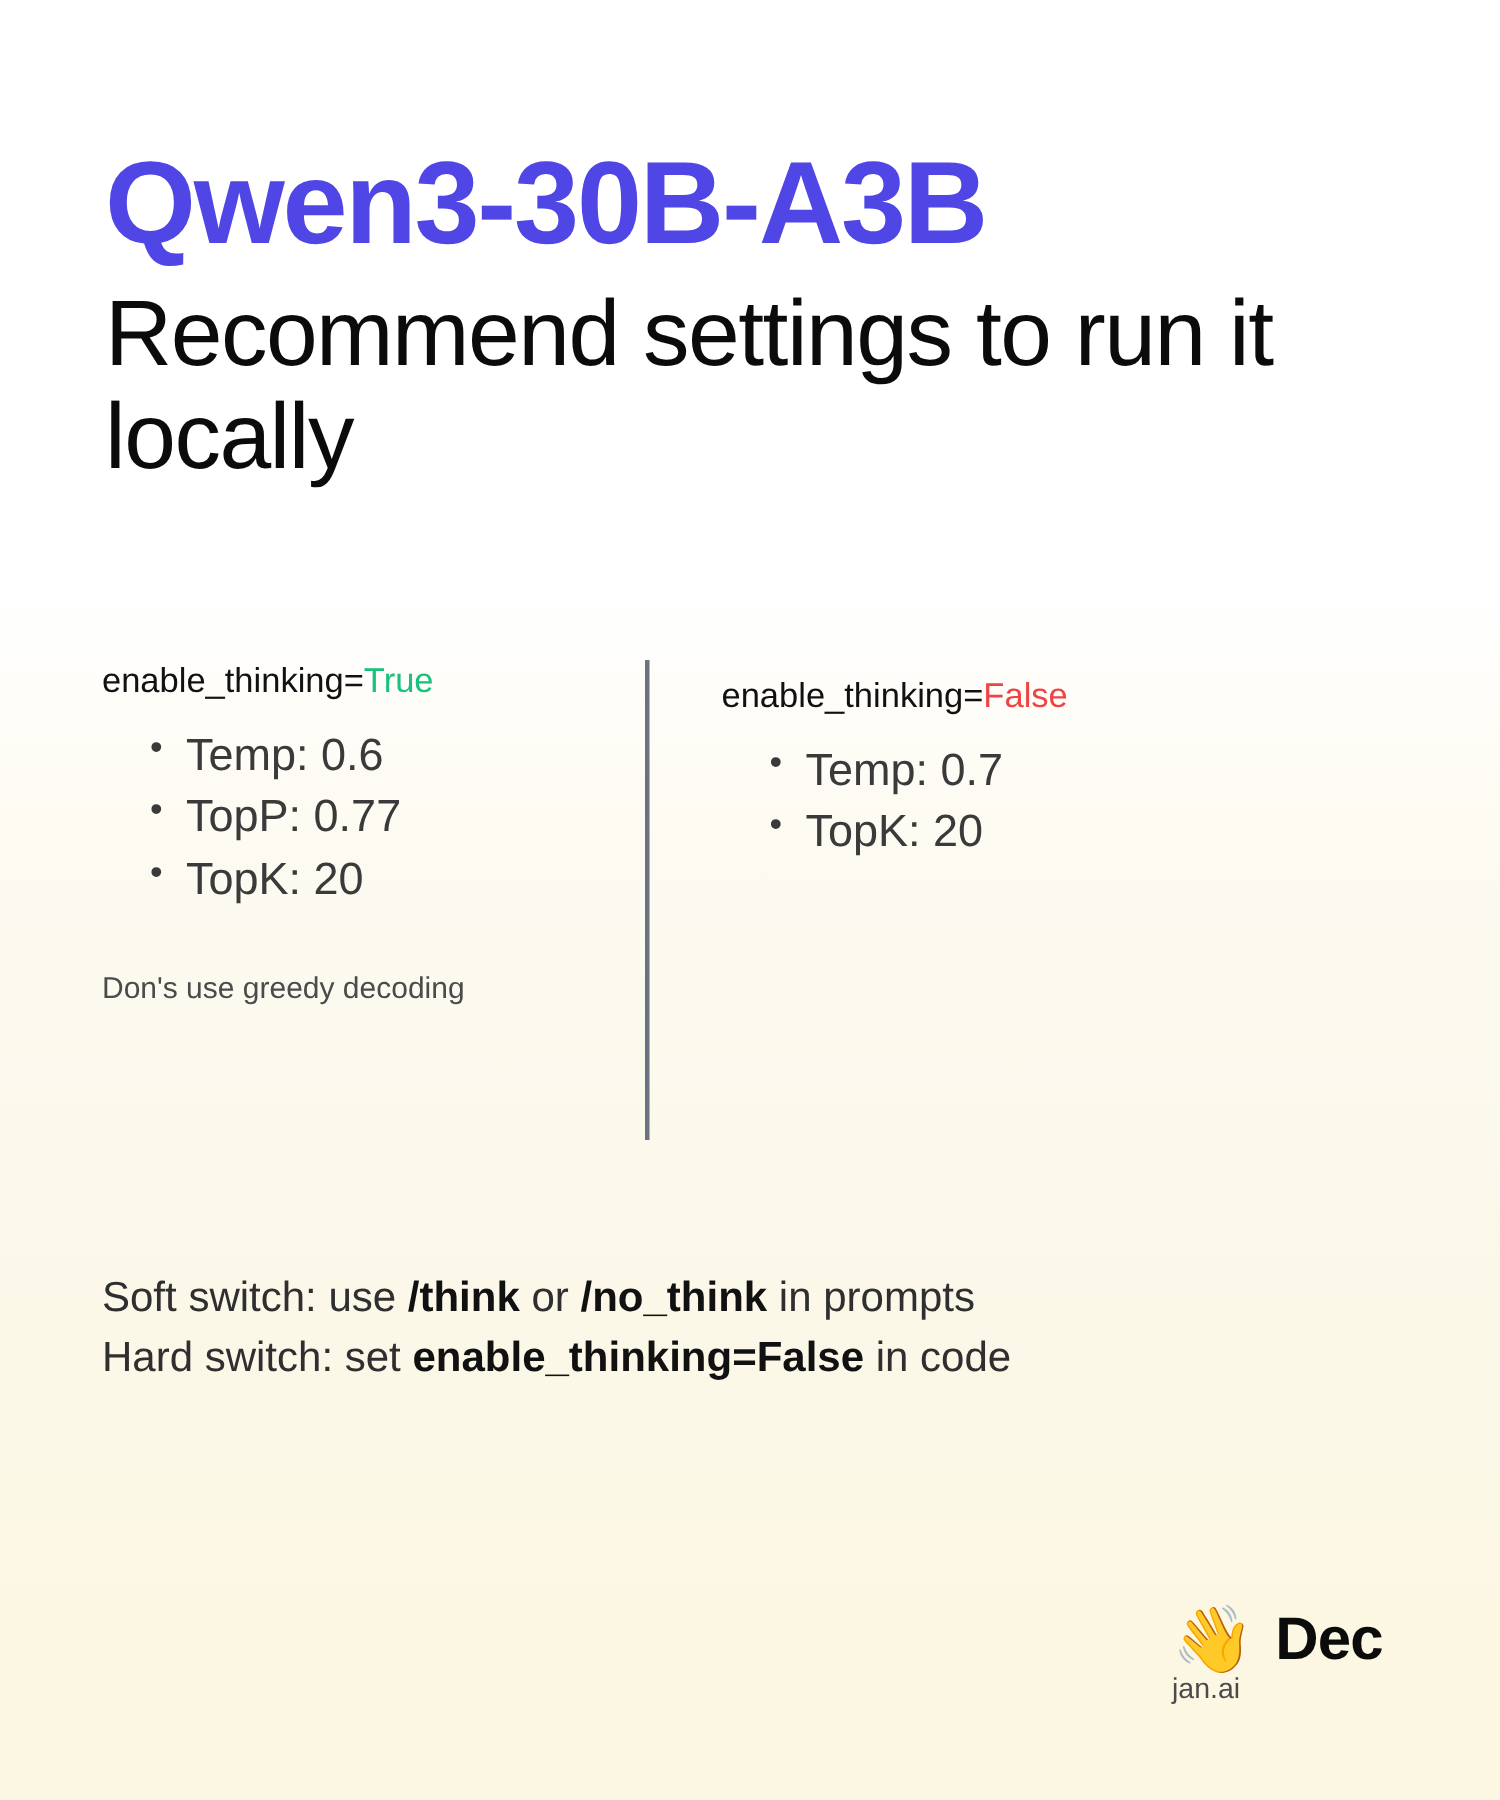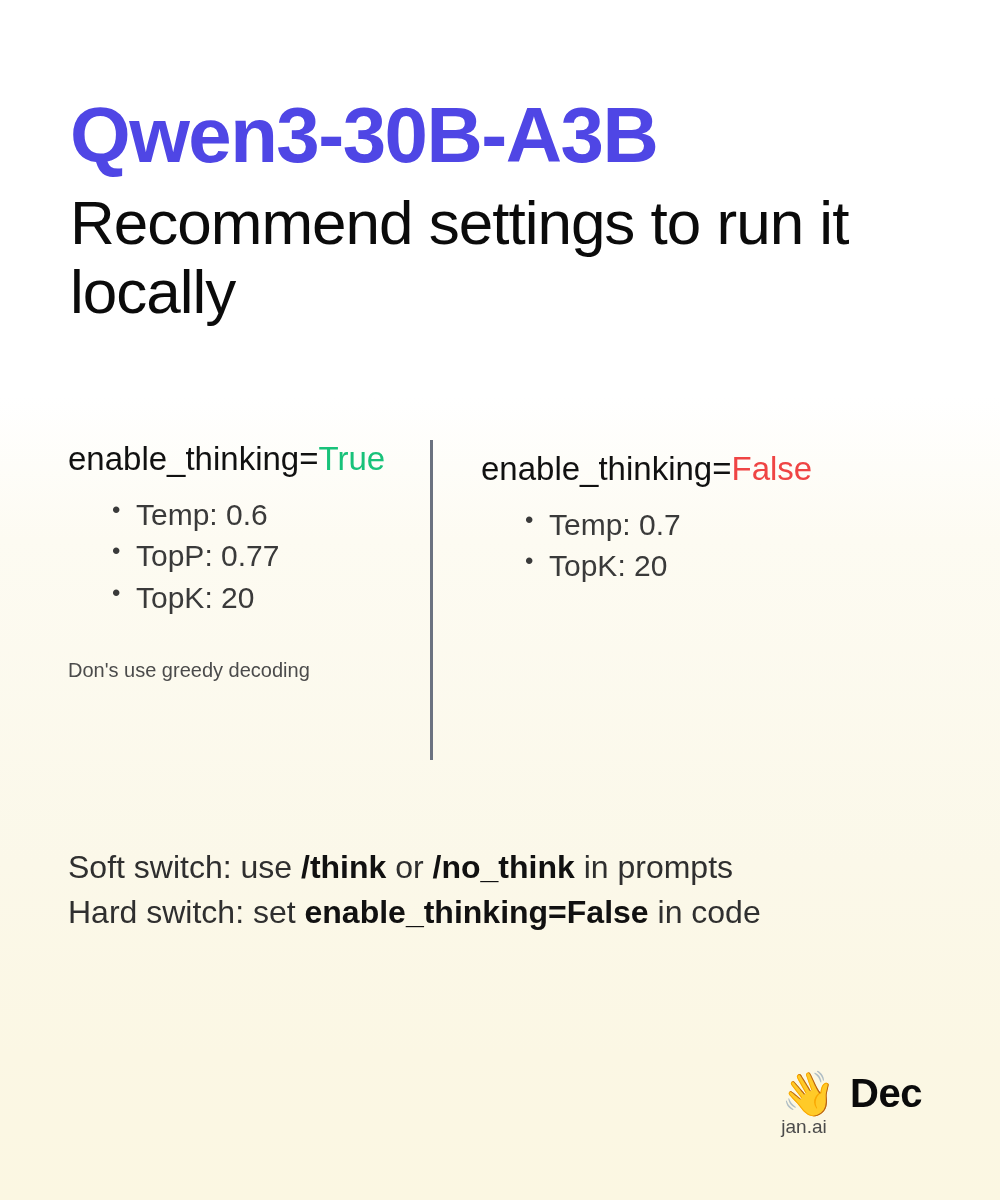--- a/index.html
+++ b/index.html
@@ -65,30 +65,30 @@
     height: 320px;
     margin: 0 0 0 0;
     flex: 0 0 auto;
   }
   .col-right {
     width: 500px;
     padding-left: 48px;
     padding-top: 10px;
   }
   .col-heading {
-    font-size: 33px;
+    font-size: 23px;
     color: #111111;
     margin: 0 18px 18px 0;
     white-space: nowrap;
   }
   .val-true { color: #18c27a; }
   .val-false { color: #ef4444; }
 
   ul.params {
-    margin: 12px;
+    margin: 0;
     padding: 0 0 0 56px;
     list-style: none;
   }
   ul.params li {
     position: relative;
     font-size: 30px;
     color: #3a3a3a;
     line-height: 1.28;
     padding-left: 0;
     margin-bottom: 3px;
@@ -106,21 +106,21 @@
     font-size: 20px;
     color: #4b4b4b;
   }
 
   
   .switches {
     position: absolute;
     top: 845px;
     left: 68px;
     width: 880px;
-    font-size: 32px;
+    font-size: 28px;
     color: #2f2f2f;
     line-height: 1.42;
   }
   .switches .line { white-space: nowrap; }
   .switches b { color: #111111; font-weight: bold; }
 
   
   .brand {
     position: absolute;
     right: 78px;

